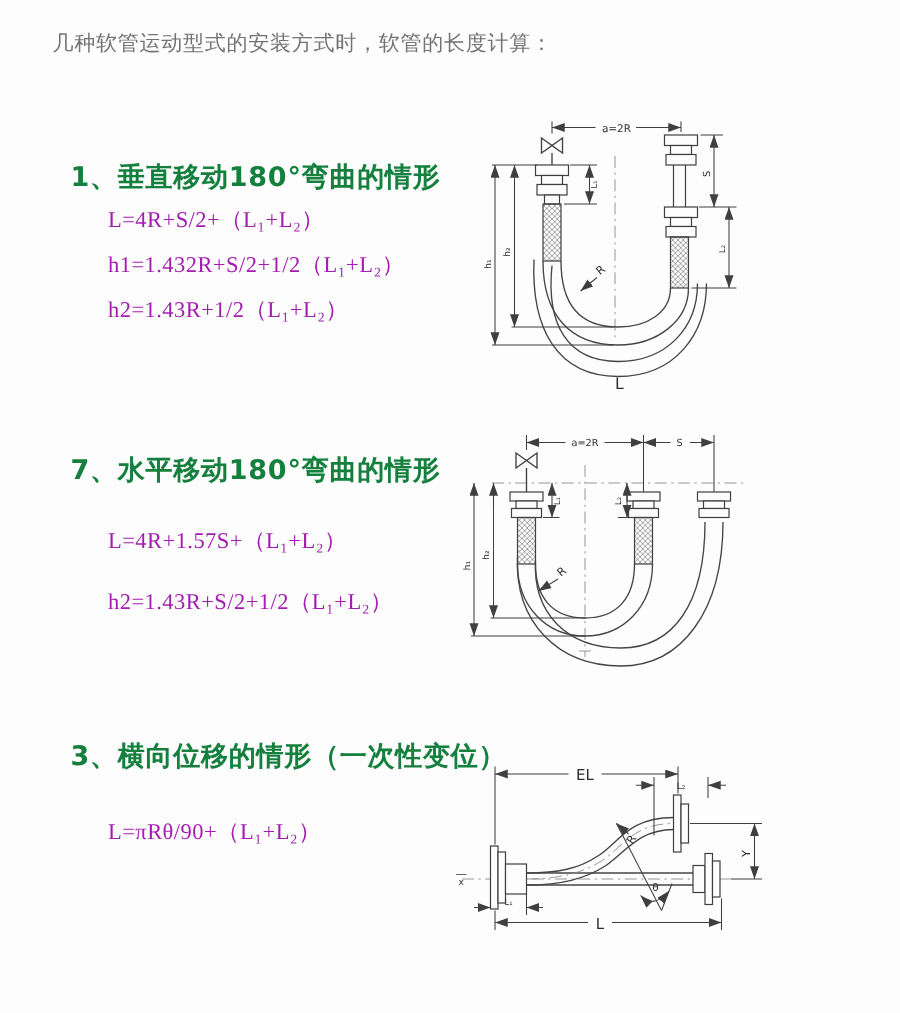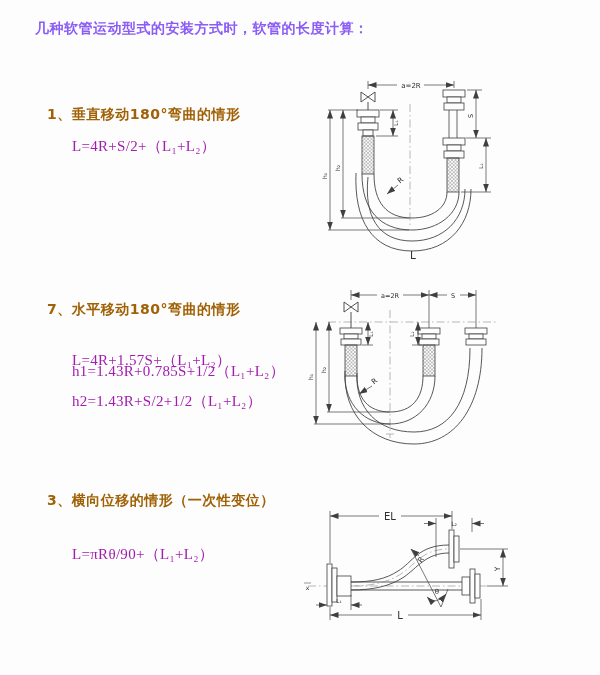--- a/index.html
+++ b/index.html
@@ -1,37 +1,38 @@
 <!DOCTYPE html>
 <html><head>
 <meta charset="utf-8">
 <style>
   html,body{margin:0;padding:0;background:#fdfdfd;}
   .page{position:relative;width:600px;height:675px;background:#fdfdfd;overflow:hidden;
         font-family:"DejaVu Sans","Liberation Sans",sans-serif;color:#1a1a1a;}
-  .title{position:absolute;left:35px;top:20px;font-size:14px;font-weight:bold;
-         letter-spacing:.5px;color:#8b5cf6;white-space:nowrap;}
-  .heading{position:absolute;font-size:14px;font-weight:bold;letter-spacing:.5px;color:#a16207;white-space:nowrap;}
+  .title{position:absolute;left:35px;top:20px;font-size:14px;font-weight:normal;
+         letter-spacing:.5px;color:#737373;white-space:nowrap;}
+  .heading{position:absolute;font-size:18px;font-weight:bold;letter-spacing:.5px;color:#15803d;white-space:nowrap;}
   .formula{position:absolute;font-size:15px;letter-spacing:.3px;color:#a21caf;white-space:nowrap;font-family:Liberation Serif, serif;}
   svg.diag{position:absolute;}
   svg text{font-family:"DejaVu Sans","Liberation Sans",sans-serif;fill:#2e2e2e;}
 </style>
 </head>
 <body>
 
 <div class="page">
 
   <div class="title">几种软管运动型式的安装方式时，软管的长度计算：</div>
 
   <div class="heading" style="left:47px;top:106px">1、垂直移动180°弯曲的情形</div>
   <div class="formula" style="left:72px;top:137px">L=4R+S/2+（L₁+L₂）</div>
+  <div class="formula" style="left:72px;top:167px">h1=1.432R+S/2+1/2（L₁+L₂）</div>
+  <div class="formula" style="left:72px;top:197px">h2=1.43R+1/2（L₁+L₂）</div>
 
   <div class="heading" style="left:47px;top:301px">7、水平移动180°弯曲的情形</div>
   <div class="formula" style="left:72px;top:351px">L=4R+1.57S+（L₁+L₂）</div>
-  <div class="formula" style="left:72px;top:362px">h1=1.43R+0.785S+1/2（L₁+L₂）</div>
   <div class="formula" style="left:72px;top:392px">h2=1.43R+S/2+1/2（L₁+L₂）</div>
 
   <div class="heading" style="left:47px;top:492px">3、横向位移的情形（一次性变位）</div>
   <div class="formula" style="left:72px;top:545px">L=πRθ/90+（L₁+L₂）</div>
 
   <svg class="diag" style="left:312px;top:76px" width="210" height="185" viewBox="0 0 210 185">
     <defs>
       <marker id="ah" orient="auto-start-reverse" markerUnits="userSpaceOnUse" markerWidth="10" markerHeight="8" refX="8.5" refY="3">
         <path d="M0 0 L8.5 3 L0 6 Z" fill="#3f3f3f"></path>
       </marker>

